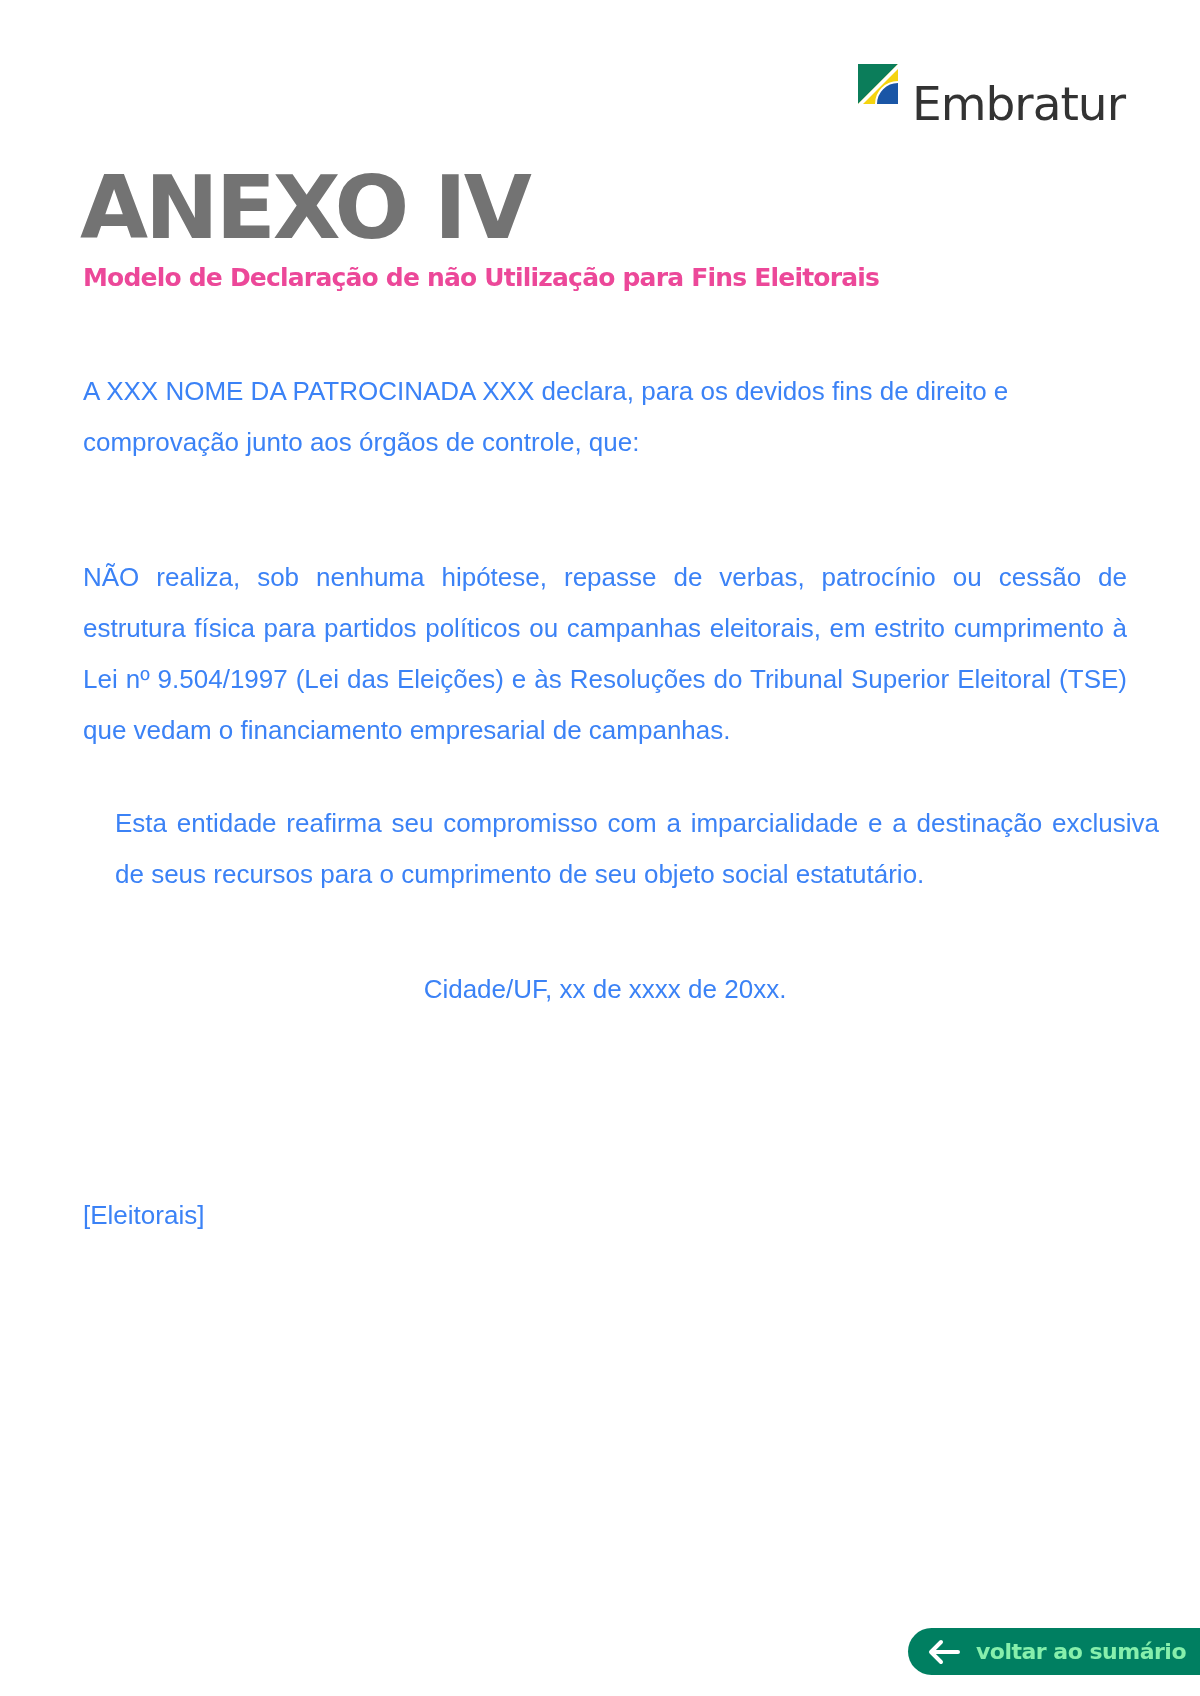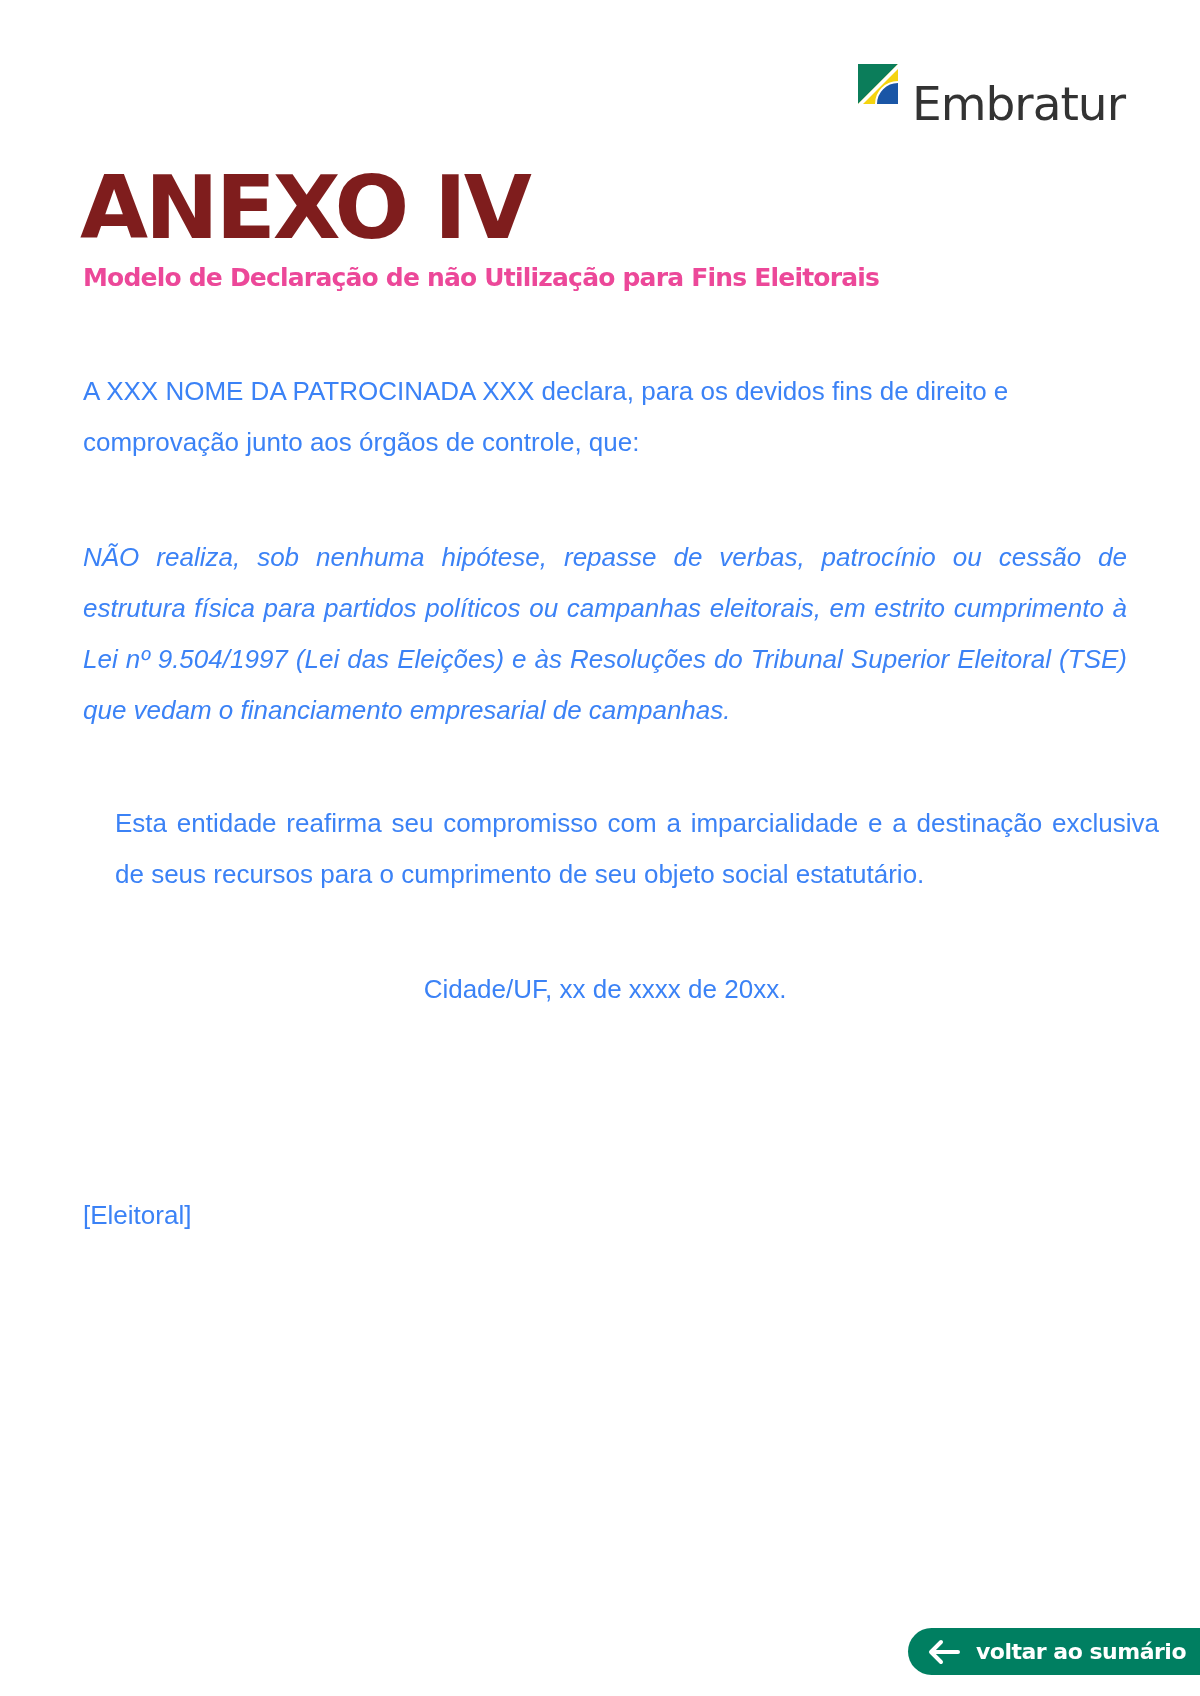--- a/index.html
+++ b/index.html
@@ -40,21 +40,21 @@
     }
     .title {
       position: absolute;
       left: 80px;
       top: 158px;
       margin: 0;
       font-family: "DejaVu Sans", sans-serif;
       font-weight: bold;
       font-size: 88px;
       line-height: 100px;
-      color: #7f1d1d;
+      color: #737373;
       letter-spacing: -3px;
       text-align: right;
     }
     .subtitle {
       position: absolute;
       left: 83px;
       top: 260px;
       margin: 0;
       font-family: "DejaVu Sans", sans-serif;
       font-weight: bold;
@@ -68,21 +68,21 @@
       left: 83px;
       width: 1044px;
       margin: 0;
       font-family: "Liberation Sans", sans-serif;
       font-size: 26px;
       line-height: 51px;
       color: #3b82f6;
       text-align: justify;
     }
     .p1 { top: 366px; text-align: left; }
-    .p2 { top: 532px; font-style: italic; }
+    .p2 { top: 552px; }
     .p3 { top: 798px; margin-left: 32px; }
     .p-date { top: 964px; text-align: center; }
     .p-sign { top: 1190px; text-align: left; }
     .back-button {
       position: absolute;
       left: 908px;
       top: 1628px;
       width: 292px;
       height: 47px;
       background: #007f61;
@@ -95,21 +95,21 @@
       width: 32px;
       height: 26px;
       margin-left: 20px;
       display: block;
     }
     .back-label {
       margin-left: 16px;
       font-family: "DejaVu Sans", sans-serif;
       font-weight: bold;
       font-size: 22px;
-      color: #ffffff;
+      color: #86efac;
       letter-spacing: -0.5px;
       text-align: center;
     }
   </style>
 </head>
 <body>
 
 <div class="logo">
   <svg class="logo-mark" viewBox="0 0 40 40">
     <rect x="0" y="0" width="40" height="40" fill="#f5d40f"></rect>
@@ -121,20 +121,20 @@
   <span class="logo-text">Embratur</span>
 </div>
 
 <h1 class="title">ANEXO IV</h1>
 <h2 class="subtitle">Modelo de Declaração de não Utilização para Fins Eleitorais</h2>
 
 <p class="body-text p1">A XXX NOME DA PATROCINADA XXX declara, para os devidos fins de direito e comprovação junto aos órgãos de controle, que:</p>
 <p class="body-text p2">NÃO realiza, sob nenhuma hipótese, repasse de verbas, patrocínio ou cessão de estrutura física para partidos políticos ou campanhas eleitorais, em estrito cumprimento à Lei nº 9.504/1997 (Lei das Eleições) e às Resoluções do Tribunal Superior Eleitoral (TSE) que vedam o financiamento empresarial de campanhas.</p>
 <p class="body-text p3">Esta entidade reafirma seu compromisso com a imparcialidade e a destinação exclusiva de seus recursos para o cumprimento de seu objeto social estatutário.</p>
 <p class="body-text p-date">Cidade/UF, xx de xxxx de 20xx.</p>
-<p class="body-text p-sign">[Eleitoral]</p>
+<p class="body-text p-sign">[Eleitorais]</p>
 
 <div class="back-button">
   <svg class="back-arrow" viewBox="0 0 32 26">
     <path d="M30 13 H4 M13 3 L3 13 L13 23" fill="none" stroke="#ffffff" stroke-width="4" stroke-linecap="round" stroke-linejoin="round"></path>
   </svg>
   <span class="back-label">voltar ao sumário</span>
 </div>
 
 </body></html>

